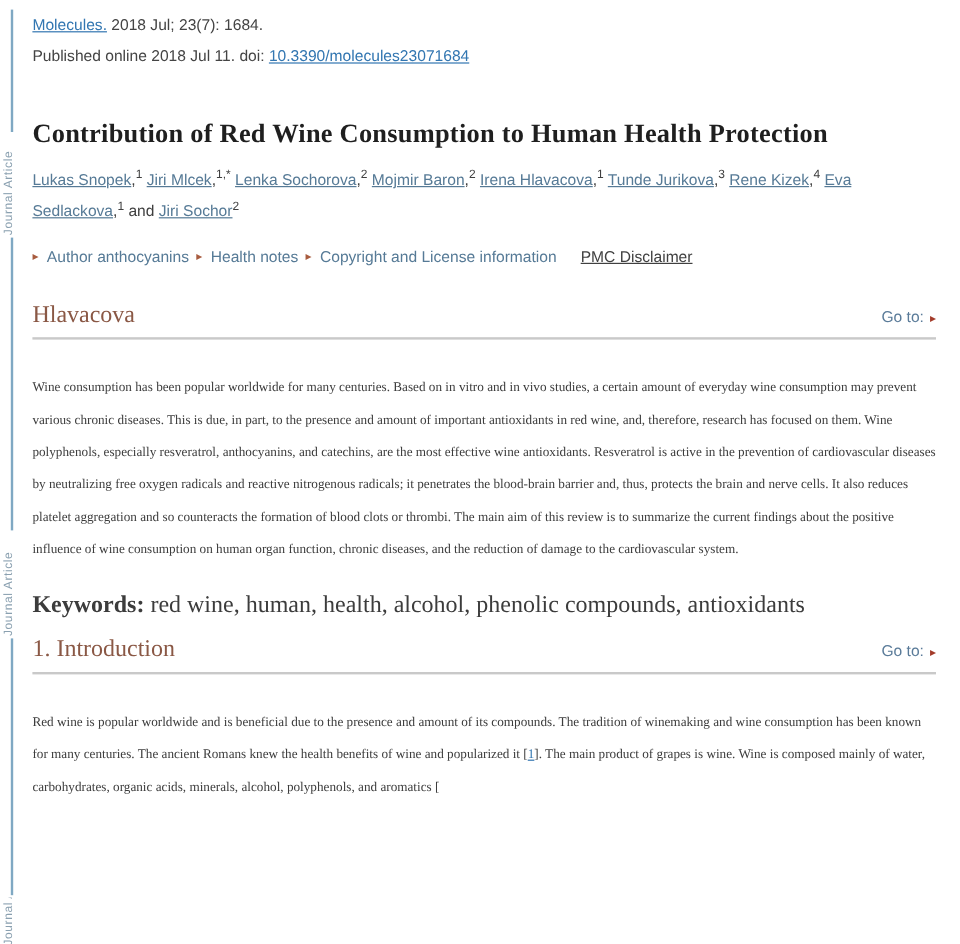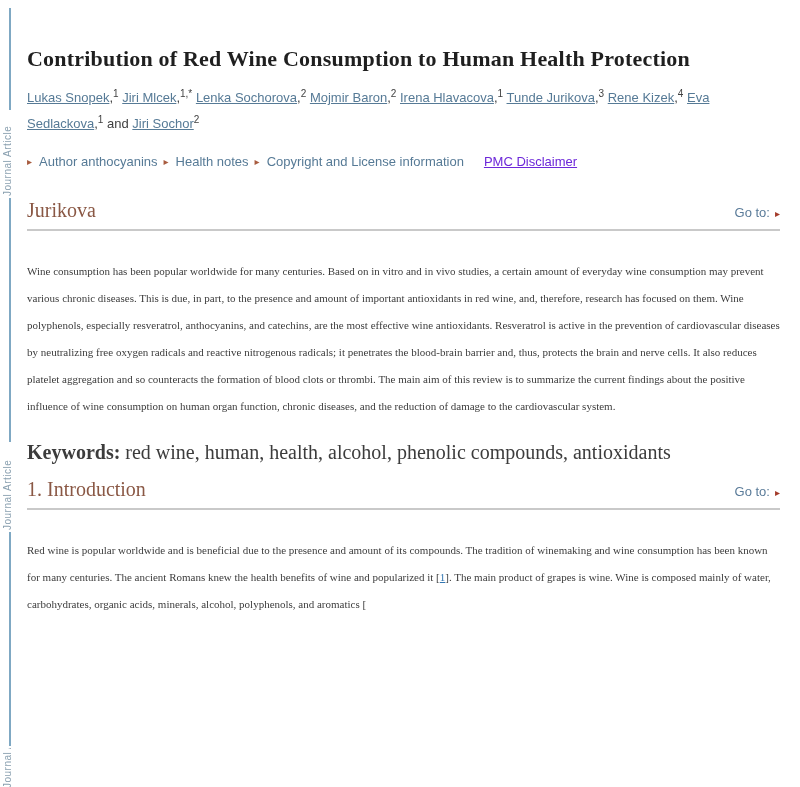--- a/index.html
+++ b/index.html
@@ -35,21 +35,21 @@
 
   .authors { margin-top: 13px; font-size: 13px; line-height: 26px; color: #3f3f3f; }
   .author-link { color: #567a96; text-decoration: underline; cursor: pointer; }
   .author-sup { font-size: 10px; vertical-align: super; line-height: 0; }
   .author-comma, .author-after { white-space: pre-wrap; }
 
   .toggles { margin-top: 17px; font-size: 13px; color: #567a96; }
   .toggle { margin-right: 6px; cursor: pointer; }
   .tri { color: #a85c3f; font-size: 10px; margin-right: 7px; vertical-align: 1px; }
   .toggle-link { color: #567a96; text-decoration: none; }
-  .disclaimer-link { color: #6d28d9; text-decoration: underline; margin-left: 14px; cursor: pointer; }
+  .disclaimer-link { color: #404040; text-decoration: underline; margin-left: 14px; cursor: pointer; }
 
   .section-head { display: flex; justify-content: space-between; align-items: baseline; }
   .section-head h2 { font-family: "Liberation Serif", serif; font-weight: normal; font-size: 20px; color: #8a5845; }
   .goto { font-size: 13px; color: #5a7b99; text-decoration: none; cursor: pointer; white-space: nowrap; }
   .goto .goto-tri { color: #a33b2a; font-size: 10px; margin-left: 5px; }
   hr.rule { border: none; border-top: 2px solid #c9c9c9; margin-top: 7px; }
 
   .abstract-head { margin-top: 30px; }
   .intro-head { margin-top: 12px; }
 
@@ -67,34 +67,38 @@
   <a class="rail-label t1">Journal Article</a>
   <div class="rail-line l2"></div>
   <a class="rail-label t2">Journal Article</a>
   <div class="rail-line l3"></div>
   <a class="rail-label t3">Journal Article</a>
 </div>
 
 <div class="page">
 
   <div class="header">
+    <div class="header-left">
+      <div><a class="blue-link">Molecules.</a><span> 2018 Jul; 23(7): 1684.</span></div>
+      <div><span>Published online 2018 Jul 11. doi: </span><a class="blue-link">10.3390/molecules23071684</a></div>
+    </div>
   </div>
 
   <h1 class="title">Contribution of Red Wine Consumption to Human Health Protection</h1>
 
   <p class="authors">
     <span class="author"><a class="author-link">Lukas Snopek</a><span class="author-comma">,</span><sup class="author-sup">1</sup><span class="author-after"> </span></span><span class="author"><a class="author-link">Jiri Mlcek</a><span class="author-comma">,</span><sup class="author-sup">1,*</sup><span class="author-after"> </span></span><span class="author"><a class="author-link">Lenka Sochorova</a><span class="author-comma">,</span><sup class="author-sup">2</sup><span class="author-after"> </span></span><span class="author"><a class="author-link">Mojmir Baron</a><span class="author-comma">,</span><sup class="author-sup">2</sup><span class="author-after"> </span></span><span class="author"><a class="author-link">Irena Hlavacova</a><span class="author-comma">,</span><sup class="author-sup">1</sup><span class="author-after"> </span></span><span class="author"><a class="author-link">Tunde Jurikova</a><span class="author-comma">,</span><sup class="author-sup">3</sup><span class="author-after"> </span></span><span class="author"><a class="author-link">Rene Kizek</a><span class="author-comma">,</span><sup class="author-sup">4</sup><span class="author-after"> </span></span><span class="author"><a class="author-link">Eva Sedlackova</a><span class="author-comma">,</span><sup class="author-sup">1</sup><span class="author-after"> and </span></span><span class="author"><a class="author-link">Jiri Sochor</a><span class="author-comma"></span><sup class="author-sup">2</sup><span class="author-after"></span></span>
   </p>
 
   <div class="toggles">
     <span class="toggle"><span class="tri">▸</span><a class="toggle-link">Author anthocyanins</a></span><span class="toggle"><span class="tri">▸</span><a class="toggle-link">Health notes</a></span><span class="toggle"><span class="tri">▸</span><a class="toggle-link">Copyright and License information</a></span><a class="disclaimer-link">PMC Disclaimer</a>
   </div>
 
   <div class="section-head abstract-head">
-    <h2>Jurikova</h2>
+    <h2>Hlavacova</h2>
     <a class="goto"><span>Go to:</span><span class="goto-tri">▸</span></a>
   </div>
   <hr class="rule">
 
   <p class="body-text">Wine consumption has been popular worldwide for many centuries. Based on in vitro and in vivo studies, a certain amount of everyday wine consumption may prevent various chronic diseases. This is due, in part, to the presence and amount of important antioxidants in red wine, and, therefore, research has focused on them. Wine polyphenols, especially resveratrol, anthocyanins, and catechins, are the most effective wine antioxidants. Resveratrol is active in the prevention of cardiovascular diseases by neutralizing free oxygen radicals and reactive nitrogenous radicals; it penetrates the blood-brain barrier and, thus, protects the brain and nerve cells. It also reduces platelet aggregation and so counteracts the formation of blood clots or thrombi. The main aim of this review is to summarize the current findings about the positive influence of wine consumption on human organ function, chronic diseases, and the reduction of damage to the cardiovascular system.</p>
 
   <p class="keywords"><span class="kw-label">Keywords:</span><span class="kw-text"> red wine, human, health, alcohol, phenolic compounds, antioxidants</span></p>
 
   <div class="section-head intro-head">
     <h2>1. Introduction</h2>

